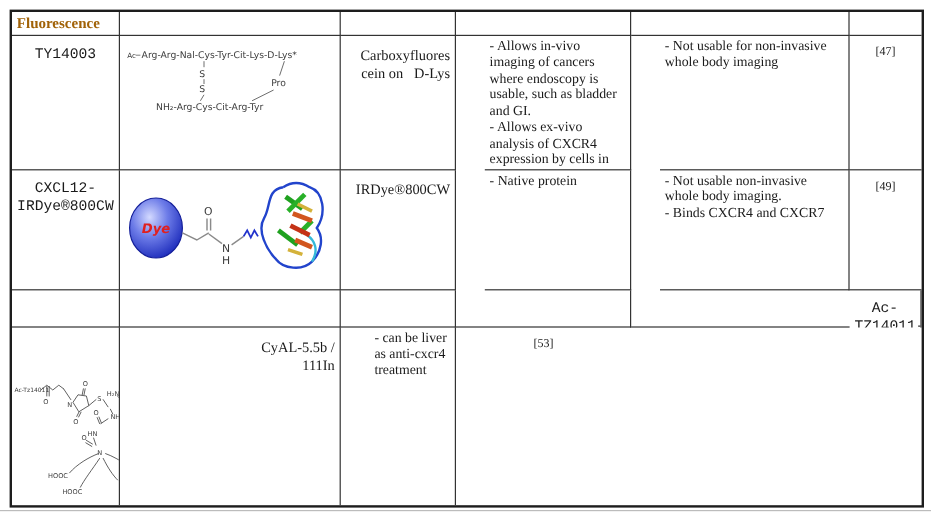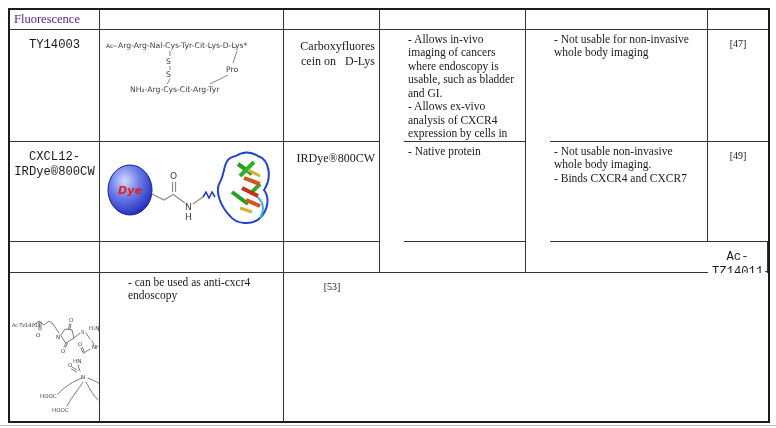--- a/index.html
+++ b/index.html
@@ -14,21 +14,21 @@
     grid-template-rows:20px 112px 100px 31px 148px;
     border:2px solid #1d1d1d;background:#fff;
   }
   .cell{
     border-right:1px solid #333;border-bottom:1px solid #333;
     box-sizing:border-box;padding:2px 4px;overflow:hidden;
   }
   .lc{border-right:none;}
   .lr{border-bottom:none;}
   .sec{
-    color:#4c1d95;font-weight:normal;font-size:12.5px;line-height:1.15;
+    color:#a16207;font-weight:bold;font-size:12.5px;line-height:1.15;
   }
   .sec-center{text-align:center;padding-top:1px;}
   .name{
     text-align:center;font-size:12.2px;padding-top:8px;white-space:pre-line;line-height:1.2;font-family:Liberation Mono, monospace;
   }
   .lbl{
     text-align:right;font-size:12px;padding-top:9px;white-space:pre-wrap;line-height:1.25;
   }
   .txt{
     font-size:11.5px;line-height:1.17;white-space:pre-wrap;padding-top:3px;margin-left:24px;
@@ -192,18 +192,20 @@
       <text class="chem-text" x="143" y="88" font-size="5.5">N</text>
       <text class="chem-text" x="138" y="118" font-size="5.5">SO₃H</text>
       <text class="chem-text" x="58" y="94" font-size="5.5">O</text>
       <text class="chem-text" x="71" y="106" font-size="5.5">N</text>
       <text class="chem-text" x="30" y="125" font-size="5.5">HOOC</text>
       <text class="chem-text" x="42" y="139" font-size="5.5">HOOC</text>
       <text class="chem-text" x="95" y="115" font-size="5.5">COOH</text>
       <text class="chem-text" x="89" y="132" font-size="5.5">COOH</text>
     </svg>
   </div>
-  <div class="cell lr txt">- can be used as anti-cxcr4 endoscopy</div>
+  <div class="cell lr lbl">CyAL-5.5b /
+111In</div>
+  <div class="cell lr txt">- can be liver as anti-cxcr4 treatment</div>
   <div class="cell lr lc ref">[53]</div>
 
 </div>
 
 <div class="bottom-shadow"></div>
 
 </body></html>

